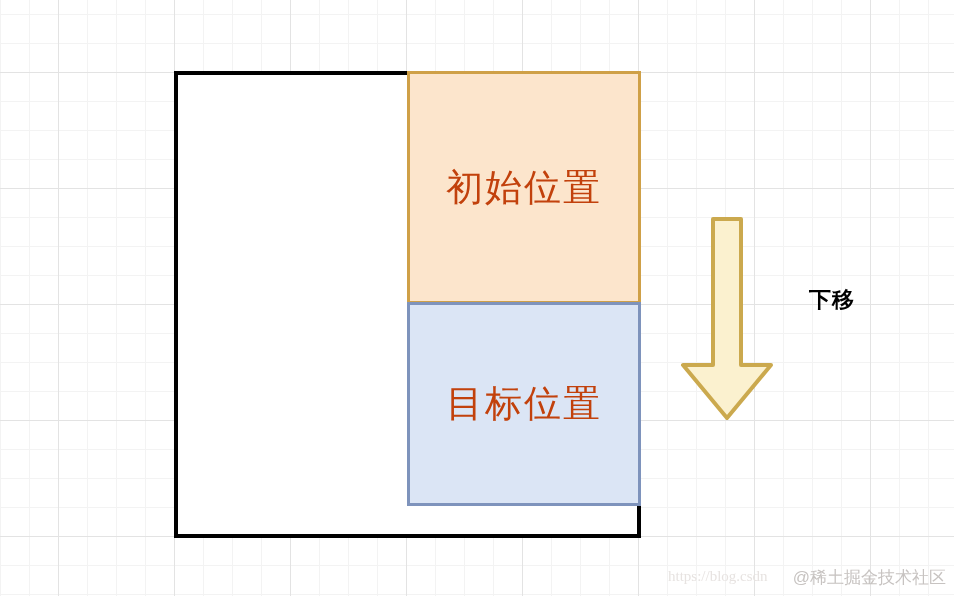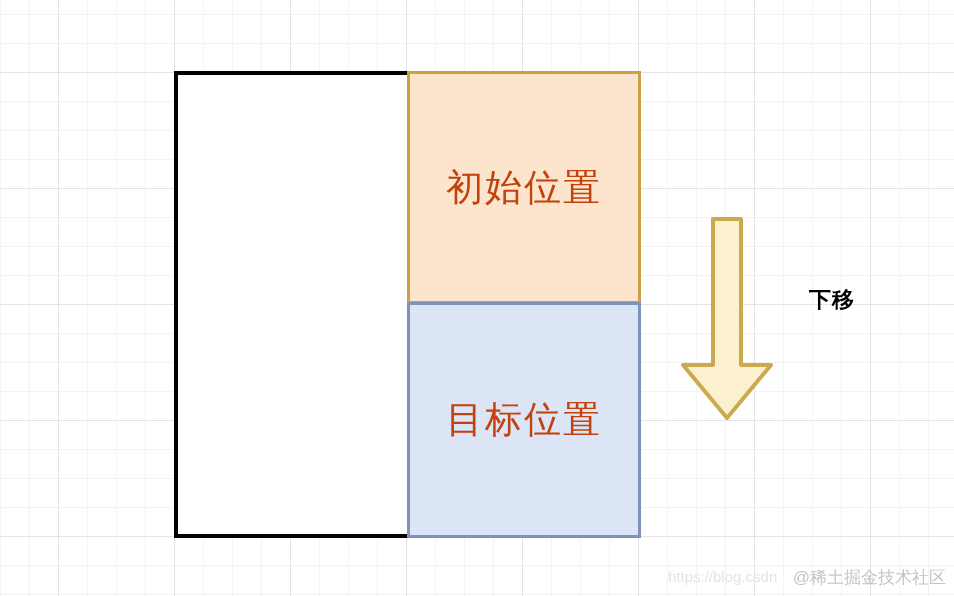--- a/index.html
+++ b/index.html
@@ -35,21 +35,21 @@
     width: 234px;
     display: flex;
     align-items: center;
     justify-content: center;
   }
   .pos-box--initial {
     top: 71px; height: 233px;
     border-width: 3px; border-style: solid;
   }
   .pos-box--target {
-    top: 302px; height: 236px;
+    top: 302px; height: 204px;
     border-width: 3px; border-style: solid;
   }
   .pos-label {
     font-size: 37px;
     color: #c2410c;
     letter-spacing: 2px;
     font-weight: 500;
   }
   .down-arrow-svg {
     position: absolute;
@@ -65,20 +65,21 @@
     letter-spacing: 1px;
     white-space: nowrap;
     margin-left: 28px;
   }
   .watermark-url {
     position: absolute;
     left: 668px; top: 568px;
     font-size: 15px;
     color: #e7e3e1;
     white-space: nowrap;
+    font-family: Liberation Serif, serif;
   }
   .watermark-community {
     position: absolute;
     right: 8px; top: 566px;
     font-size: 17px;
     color: #c7c3c1;
     white-space: nowrap;
   }
 </style>
 </head>

